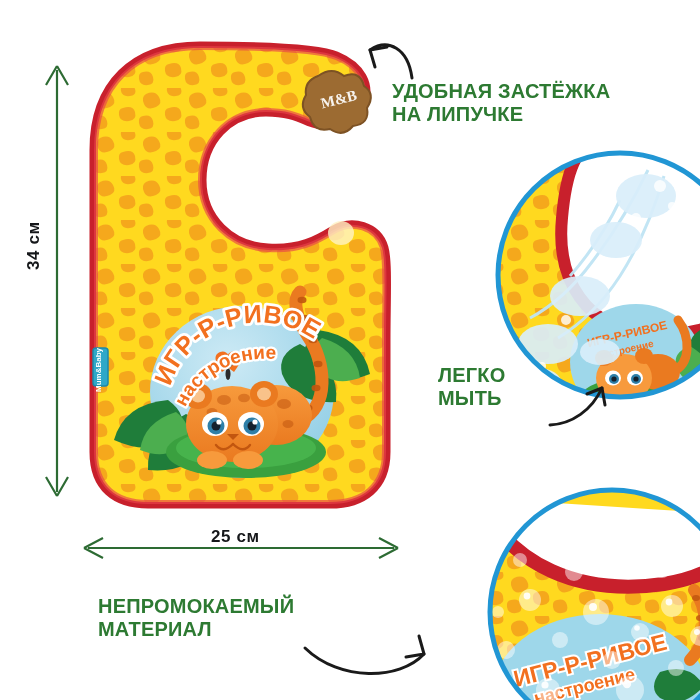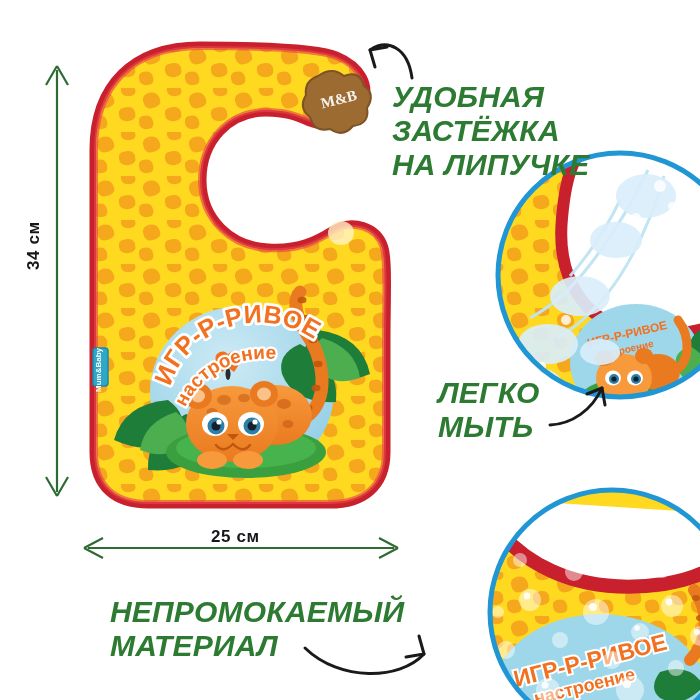--- a/index.html
+++ b/index.html
@@ -10,30 +10,29 @@
     overflow:hidden;
     position:relative;
   }
   .stage{position:absolute;inset:0;width:700px;height:700px;}
 
   
   .caption{
     position:absolute;
     color:#2d7a32;
     font-weight:bold;
-    font-size:30px;
+    font-size:20px;
     line-height:1.14;
     letter-spacing:0.2px;
     white-space:pre-line;
     text-transform:uppercase;
-    font-style:italic;
   }
   #cap-velcro{left:392px;top:80px;}
-  #cap-wash{left:438px;top:376px;}
-  #cap-water{left:110px;top:595px;}
+  #cap-wash{left:438px;top:364px;}
+  #cap-water{left:98px;top:595px;}
 
   
   .dim-label{
     position:absolute;
     color:#15171a;
     font-weight:bold;
     font-size:17px;
     letter-spacing:0.6px;
   }
   #dim-h-label{left:211px;top:527px;text-align:center;}

